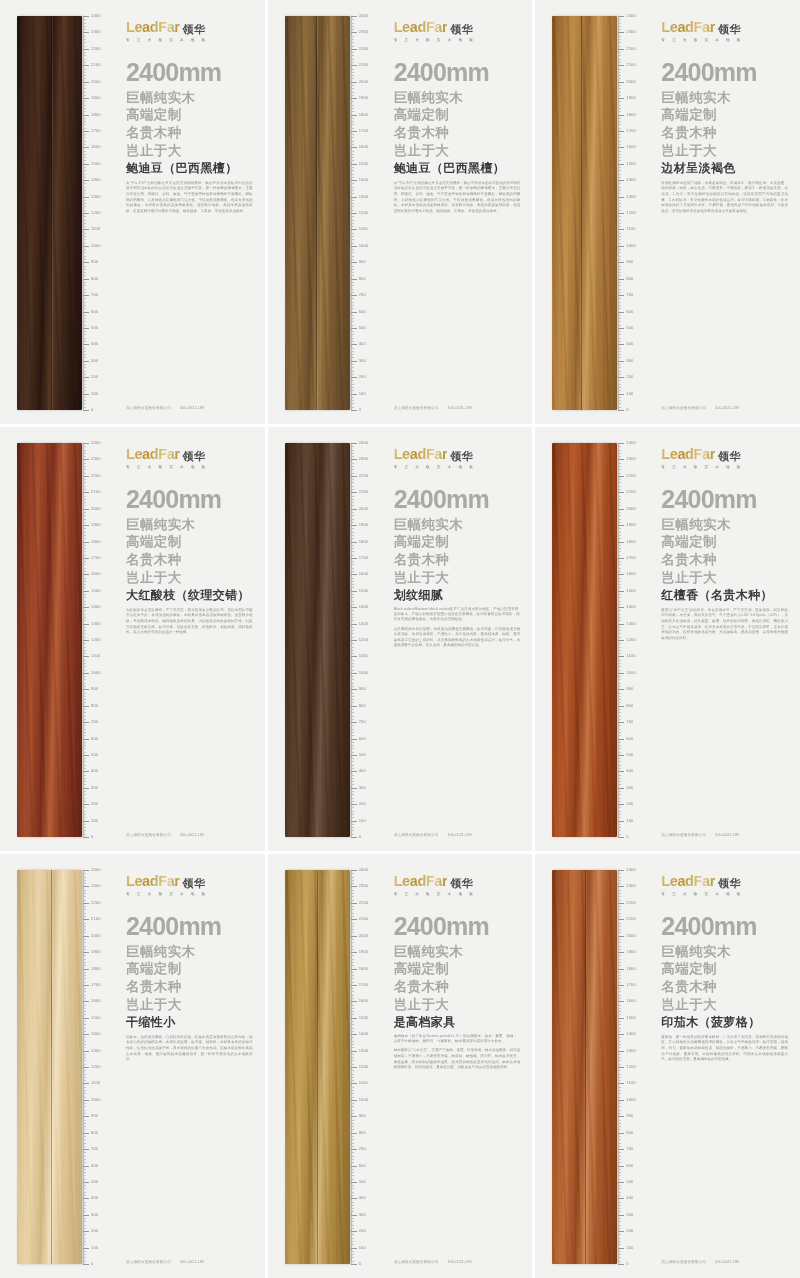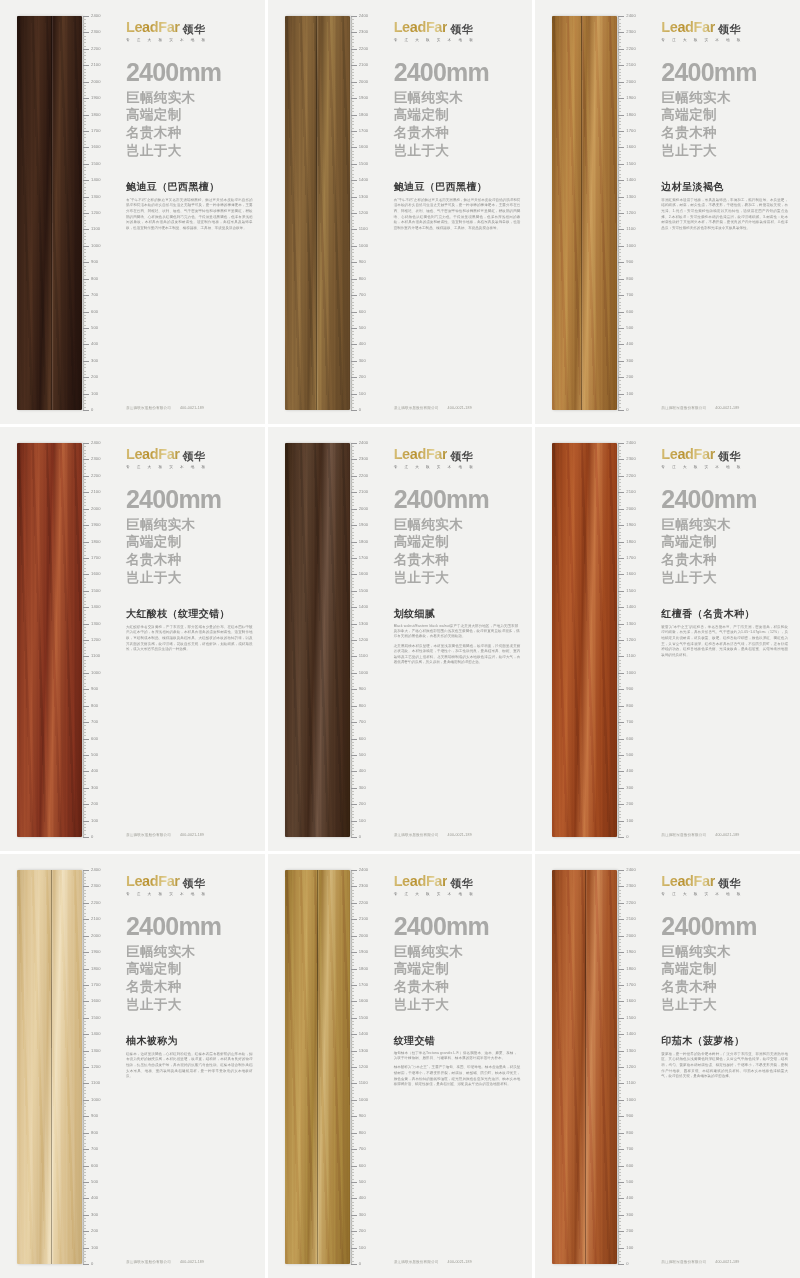--- a/index.html
+++ b/index.html
@@ -129,22 +129,21 @@
   }
   .tag{
     font-size:13.5px;
     font-weight:700;
     color:#a9a9a7;
     line-height:1.32;
     letter-spacing:.4px;
   }
   .taglines{ margin-top:4px; }
   .prod-title{
-    margin-top:20px;
-    font-size:10px;
+    font-size:12px;
     font-weight:700;
     color:#3a3a3a;
     letter-spacing:.4px;
     white-space:nowrap;
   }
   .prod-latin{
     margin-top:3px;
     font-size:3.5px;
     color:#8d8d8b;
     line-height:1.5;
@@ -1414,21 +1413,21 @@
           </div>
           <div class="logo-sub">专 注 大 板 实 木 地 板</div>
         </div>
         <div class="headline">2400mm</div>
         <div class="taglines">
           <div class="tag">巨幅纯实木</div>
           <div class="tag">高端定制</div>
           <div class="tag">名贵木种</div>
           <div class="tag">岂止于大</div>
         </div>
-        <div class="prod-title">柚木被称为</div>
+        <div class="prod-title">干缩性小</div>
         <div class="prod-desc">红橡木，边材呈淡褐色，心材红到粉红色。红橡木表层有着鲜明的山形木纹，拥有较为良好的触摸质感，木材比较坚硬，纹理直，结构粗，木材具有良好的物理性能，抗压抗弯曲强度中等，具有很好的抗蒸汽弯曲性能。红橡木适合制作高档实木家具、地板、室内装饰及高档建筑用材，是一种非常受欢迎的实木地板材质。</div>
         <div class="footer">
           <span>浙江德联家居股份有限公司</span>
           <span>400-0021-189</span>
         </div>
       </div>
     </div>
     <div class="card">
       <div class="plank-wrap">
         <div class="plank" style="background: linear-gradient(92deg, rgb(138, 103, 39) 0%, rgb(176, 139, 69) 14%, rgb(195, 159, 87) 30%, rgb(158, 122, 54) 46%, rgb(208, 178, 115) 58%, rgb(176, 139, 69) 72%, rgb(158, 122, 54) 86%, rgb(138, 103, 39) 100%), repeating-linear-gradient(91deg, rgb(158, 122, 54) 0px, rgb(176, 139, 69) 3px, rgb(195, 159, 87) 5px, rgb(176, 139, 69) 8px, rgb(138, 103, 39) 11px, rgb(176, 139, 69) 14px);">
@@ -1594,21 +1593,21 @@
           </div>
           <div class="logo-sub">专 注 大 板 实 木 地 板</div>
         </div>
         <div class="headline">2400mm</div>
         <div class="taglines">
           <div class="tag">巨幅纯实木</div>
           <div class="tag">高端定制</div>
           <div class="tag">名贵木种</div>
           <div class="tag">岂止于大</div>
         </div>
-        <div class="prod-title">纹理交错</div>
+        <div class="prod-title">是高档家具</div>
         <div class="prod-latin">缅甸柚木（拉丁学名Tectona grandis L.F.）俗名胭脂木、油木、麻栗、泰柚，为双子叶植物纲、唇形目、马鞭草科、柚木属的落叶或半落叶大乔木。</div>
         <div class="prod-desc">柚木被称为“万木之王”，主要产于缅甸、泰国、印尼等地。柚木含油量高，材质坚韧耐用，干缩率小，不易变形开裂，耐腐蚀、耐酸碱、防虫蛀。柚木纹理优美，颜色金黄，具有独特的墨线和油斑，经光照后颜色会愈加光亮油润。柚木实木地板脚感舒适、稳定性极佳，是高档别墅、游艇及豪华酒店的首选地面材料。</div>
         <div class="footer">
           <span>浙江德联家居股份有限公司</span>
           <span>400-0021-189</span>
         </div>
       </div>
     </div>
     <div class="card">
       <div class="plank-wrap">

